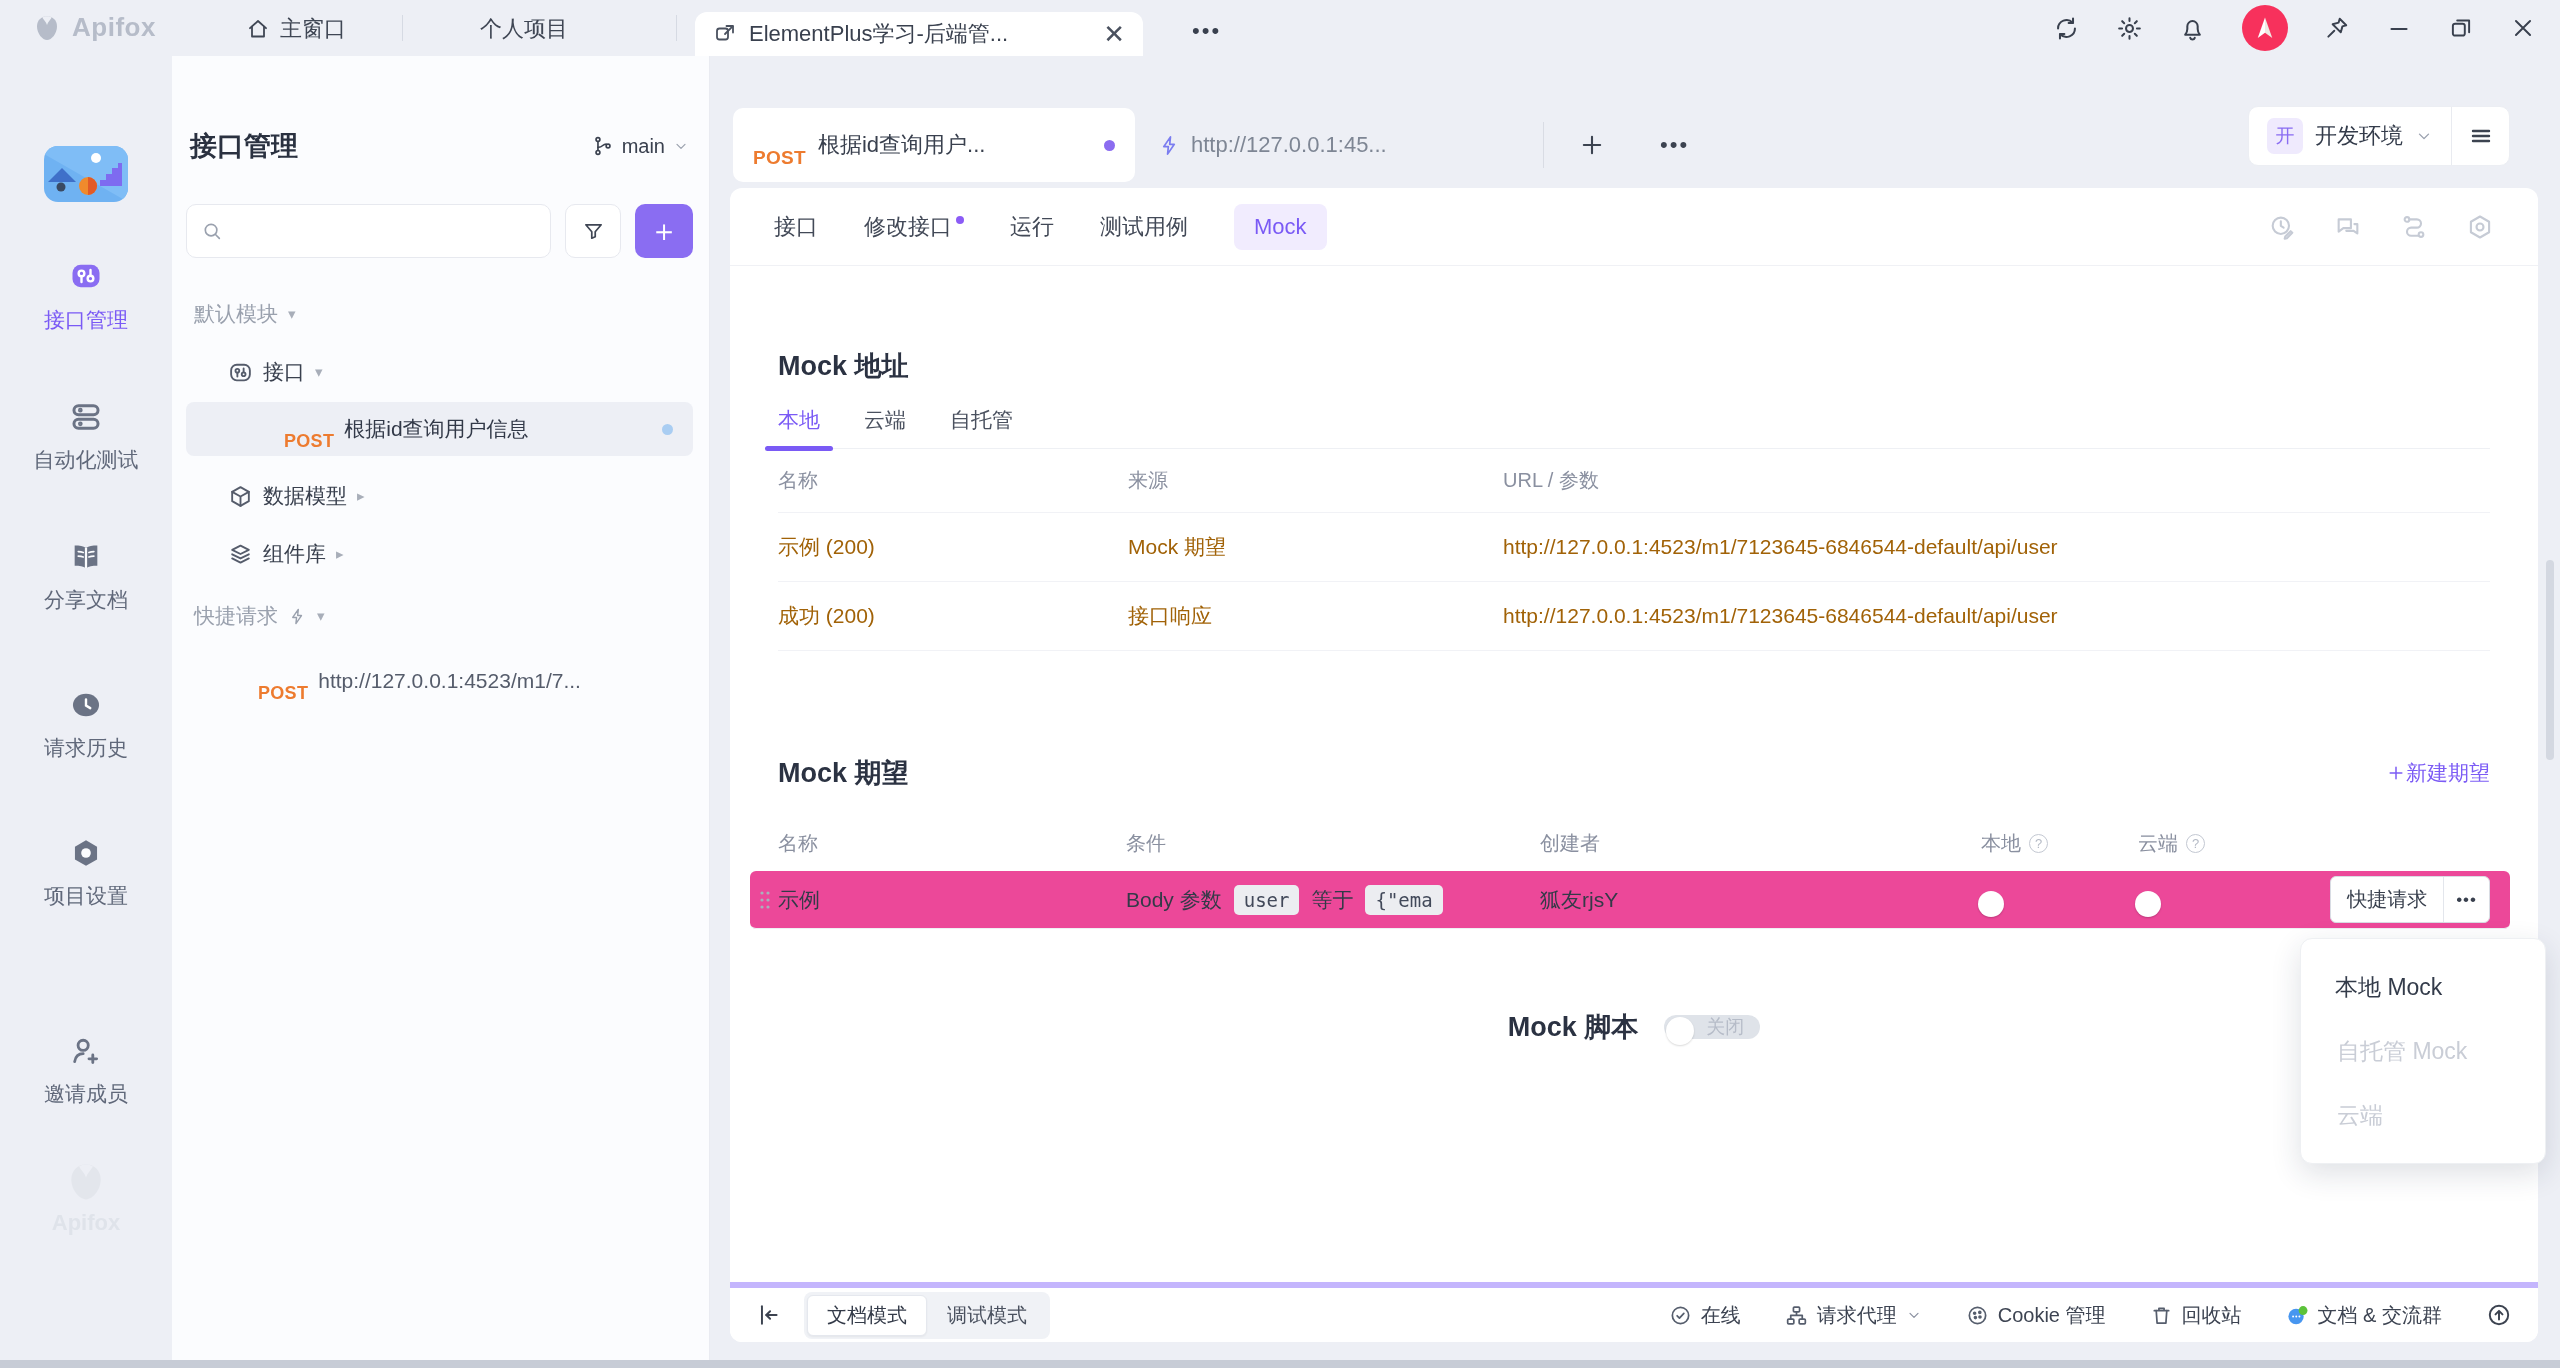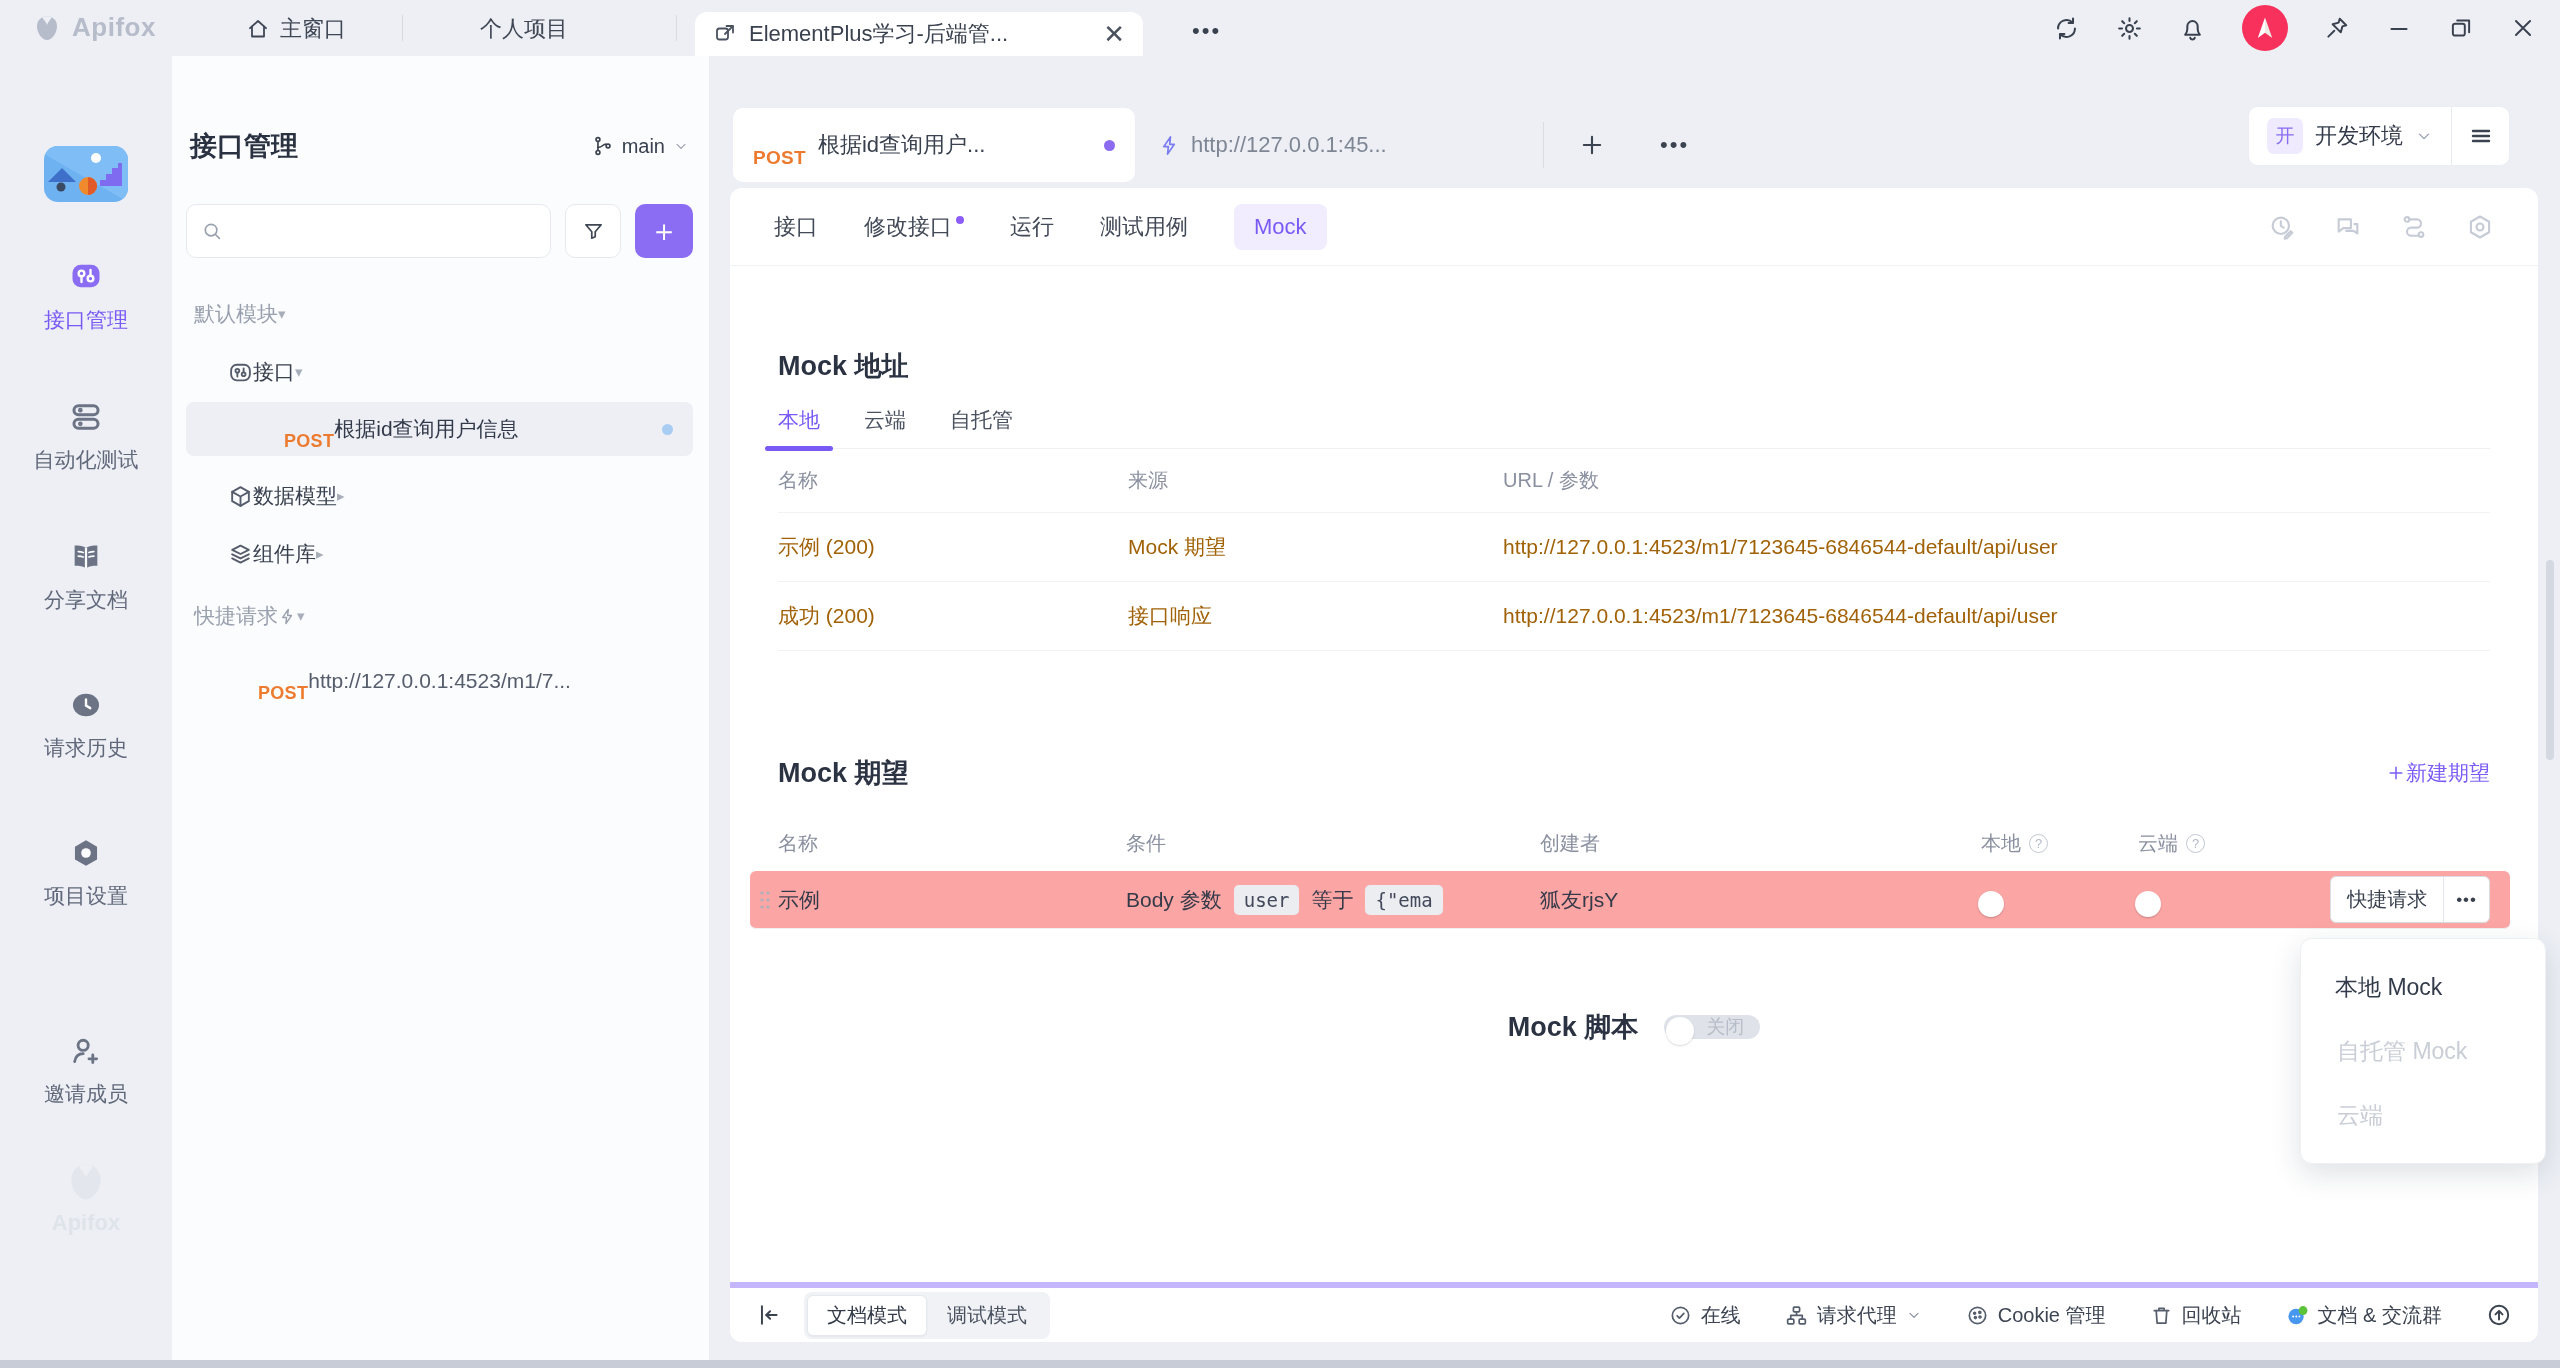--- a/index.html
+++ b/index.html
@@ -37,21 +37,21 @@
   .tree { position:absolute; left:172px; top:56px; bottom:0; width:538px; background:#fbfcfe; border-right:1px solid #e9ebf1; padding:0 16px 0 14px; }
   .tree-head { margin-top:72px; display:flex; align-items:center; justify-content:space-between; padding:0 4px; }
   .tree-title { font-size:27px; font-weight:700; color:#2a3140; }
   .branch { display:flex; align-items:center; gap:8px; font-size:20px; color:#3a414f; cursor:pointer; }
   .search-row { margin-top:40px; display:flex; gap:14px; }
   .search-box { flex:1; height:54px; border:1px solid #e7e9ef; background:#fff; border-radius:10px; display:flex; align-items:center; padding:0 14px; gap:8px; color:#9aa1ae; }
   .search-box input { border:none; outline:none; flex:1; font-size:20px; background:transparent; }
   .sq-btn { width:56px; height:54px; border:1px solid #e7e9ef; background:#fff; border-radius:10px; display:flex; align-items:center; justify-content:center; color:#3f4654; cursor:pointer; }
   .add-btn { width:58px; height:54px; border-radius:10px; background:#8a6df2; color:#fff; display:flex; align-items:center; justify-content:center; font-size:30px; cursor:pointer; }
   .tree-list { margin-top:42px; font-size:21px; }
-  .t-row { display:flex; align-items:center; cursor:pointer; }
+  .t-row { display:flex; align-items:center; gap:10px; cursor:pointer; }
   .t-group { color:#9aa1ae; padding-left:8px; }
   .t-caret { font-size:15px; color:#a8aeb9; }
   .t-folder { padding-left:42px; color:#39404e; margin-top:30px; }
   .t-sel { margin-top:16px; height:54px; background:#edeff5; border-radius:8px; padding:0 20px 0 98px; color:#323948; }
   .method { color:#ed7b2f; font-weight:700; font-size:18px; letter-spacing:.3px;margin-top:25px; }
   .blue-dot { width:11px; height:11px; border-radius:50%; background:#a9cdf2; margin-left:auto; }
   .t-m1 { margin-top:26px; } .t-m2 { margin-top:30px; } .t-m3 { margin-top:34px; }
   .t-url { padding-left:72px; margin-top:28px; color:#555c6b; }
   .t-url .u { white-space:nowrap; overflow:hidden; max-width:360px; }
 
@@ -90,21 +90,21 @@
   .tbl-head { height:64px; color:#8a90a0; font-size:20px; }
   .tbl1-row.data { height:69px; font-size:21px; color:#a16207; }
 
   .sec2-head { margin-top:104px; display:flex; align-items:center; justify-content:space-between; }
   .link-purple { color:#7c5cf5; font-size:21px; display:flex; align-items:center; cursor:pointer; }
   .tbl2 { margin-top:24px; }
   .tbl2-row { display:grid; grid-template-columns:348px 414px 441px 157px 160px 1fr; align-items:center; }
   .tbl2-head { height:56px; color:#8a90a0; font-size:20px; }
   .qmark { display:inline-flex; width:19px; height:19px; border:1px solid #c3c8d2; border-radius:50%; color:#b4bac5; font-size:13px; align-items:center; justify-content:center; margin-left:8px; vertical-align:2px; }
   .th-flex { display:flex; align-items:center; }
-  .exp-row { position:relative; height:58px; background:#fca5a5; border-radius:6px; border-bottom:1px solid #eef0f3; font-size:21px; color:#333a48; margin:0 -20px 0 -28px; padding-left:28px; padding-right:20px; }
+  .exp-row { position:relative; height:58px; background:#ec4899; border-radius:6px; border-bottom:1px solid #eef0f3; font-size:21px; color:#333a48; margin:0 -20px 0 -28px; padding-left:28px; padding-right:20px; }
   .drag { position:absolute; left:8px; top:50%; transform:translateY(-50%); color:#aab0bc; }
   .cond { display:flex; align-items:center; gap:12px; overflow:hidden; }
   .chip { background:#ecedf1; border-radius:5px; padding:4px 10px; font-family:"DejaVu Sans Mono",monospace; font-size:19px; color:#42495a; white-space:nowrap; }
   .chip.trunc { max-width:82px; overflow:hidden; }
   .toggle { width:56px; height:32px; border-radius:16px; background:#8468f0; position:relative; cursor:pointer; margin-left:26px; }
   .toggle::after { content:""; position:absolute; top:3px; right:3px; width:26px; height:26px; border-radius:50%; background:#fff; box-shadow:0 1px 2px rgba(0,0,0,.2); }
   .act-cell { display:flex; justify-content:flex-end; }
   .split-btn { display:flex; background:#fff; border:1px solid #d8dce3; border-radius:6px; overflow:hidden; }
   .split-l { padding:9px 16px; font-size:20px; color:#39404e; cursor:pointer; }
   .split-r { padding:9px 12px; border-left:1px solid #e3e6ec; color:#39404e; font-size:17px; letter-spacing:1px; display:flex; align-items:center; cursor:pointer; }

